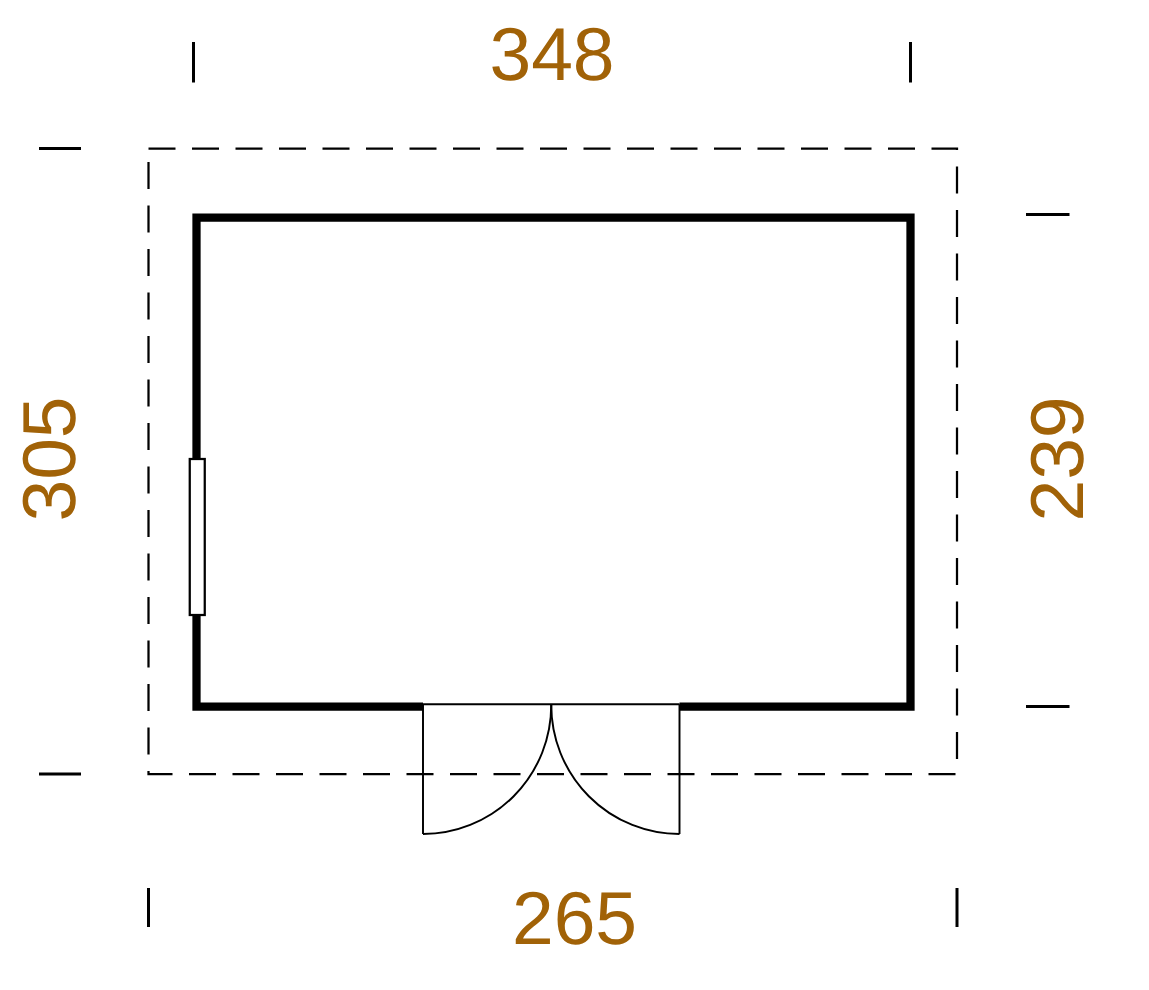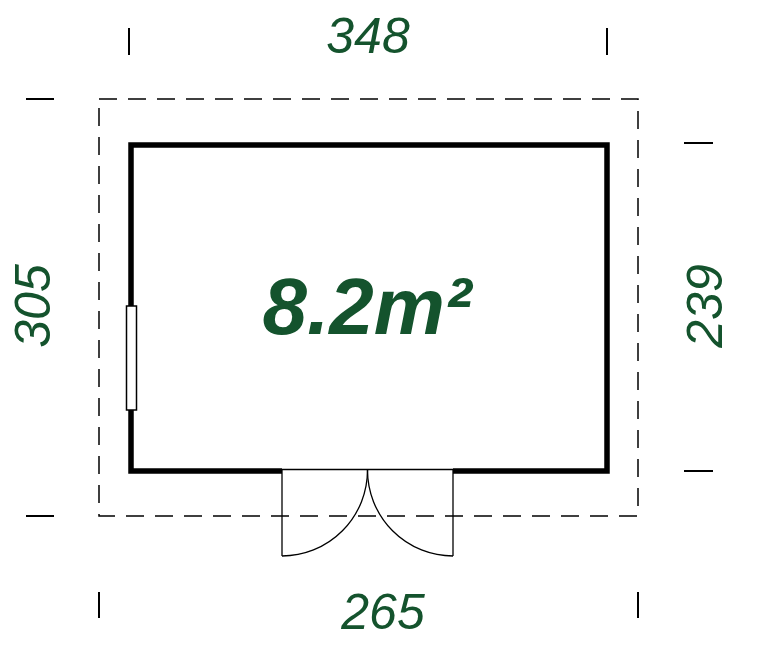--- a/index.html
+++ b/index.html
@@ -7,22 +7,21 @@
     padding: 0;
     background: #ffffff;
   }
   #stage {
     position: relative;
     width: 766px;
     height: 660px;
     background: #ffffff;
     overflow: hidden;
     font-family: "Liberation Sans", sans-serif;
-    color: #14532d;
-    font-style: italic;
+    color: #a16207;
   }
   #plan-svg {
     position: absolute;
     left: 0;
     top: 0;
   }
   
   .wall {
     fill: none;
     stroke: #000000;
@@ -106,15 +105,14 @@
   </svg>
 
   <div class="dim-label" style="left:368px; top:36px;">348</div>
 
   <div class="dim-label" style="left:383px; top:612px;">265</div>
 
   <div class="dim-label vertical" style="left:33px; top:306px;">305</div>
 
   <div class="dim-label vertical" style="left:705px; top:306px;">239</div>
 
-  <div class="area-label" style="left:367px; top:307px;">8.2m²</div>
 
 </div>
 
 </body></html>

